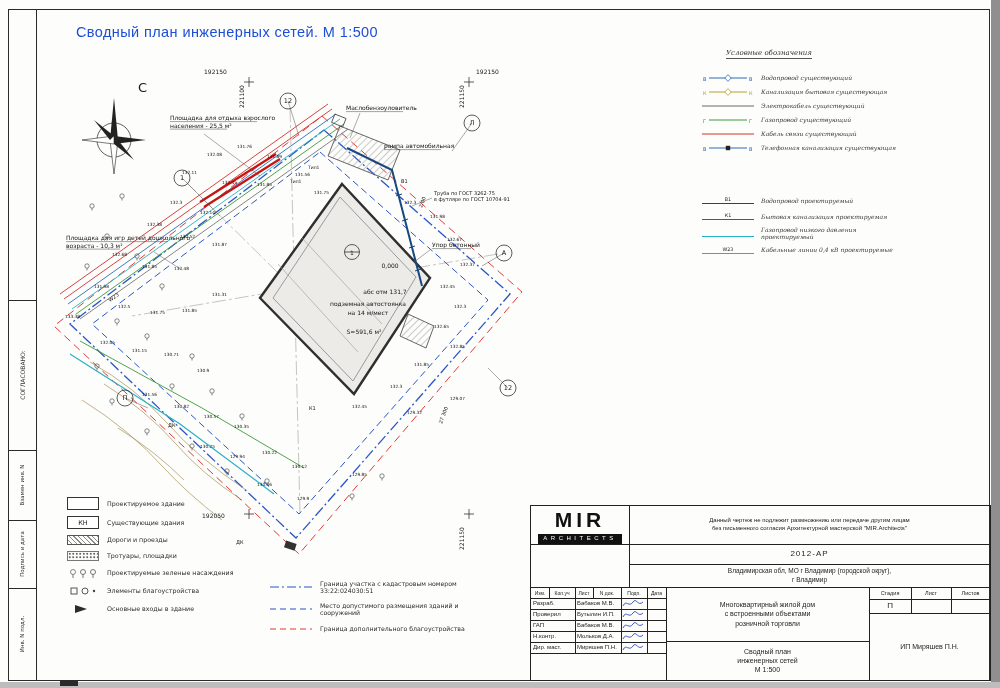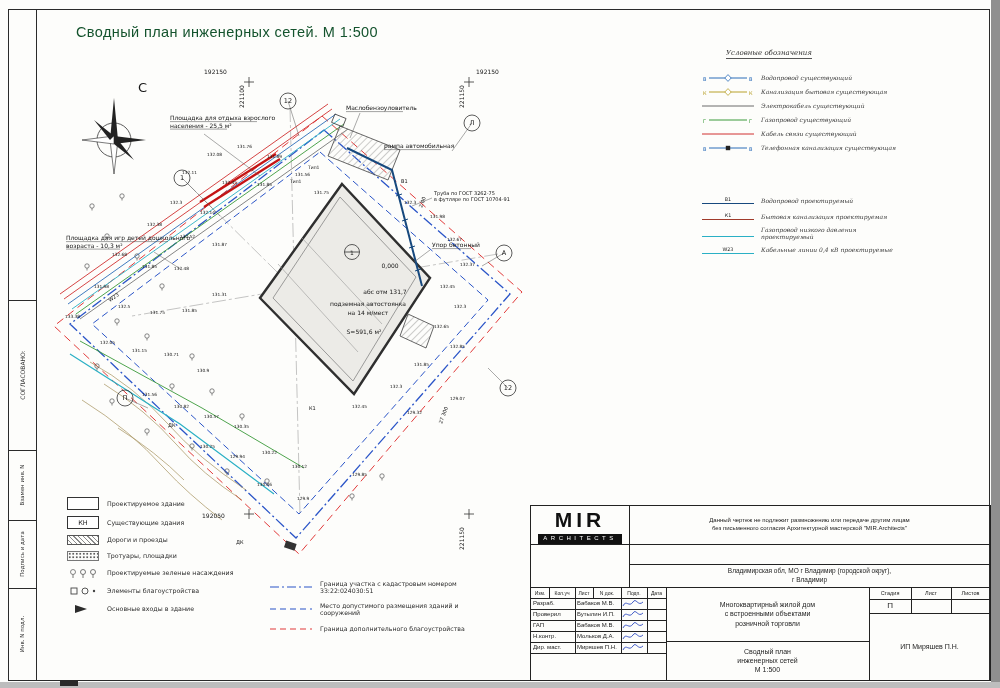--- a/index.html
+++ b/index.html
@@ -13,21 +13,21 @@
   #strip-div{position:absolute;left:36px;top:9px;width:1px;height:672px;background:#2a2a2a;}
   .striph{position:absolute;left:8px;width:28px;height:1px;background:#2a2a2a;}
   .vtext{position:absolute;transform:translate(-50%,-50%) rotate(-90deg);white-space:nowrap;
          font-size:6px;color:#333;}
   
   #shadow-r{position:absolute;left:991px;top:0;width:9px;height:688px;background:#8f8f8f;}
   #shadow-b{position:absolute;left:0;top:682px;width:1000px;height:6px;background:#bdbdbd;}
   #mark-bl{position:absolute;left:60px;top:681px;width:18px;height:5px;background:#2a2a2a;}
   
   #page-title{position:absolute;left:76px;top:24px;font-size:14.5px;letter-spacing:.4px;
-              color:#14532d;font-family:"Liberation Sans",sans-serif;}
+              color:#1d4ed8;font-family:"Liberation Sans",sans-serif;}
   
   #legend{position:absolute;left:700px;top:40px;width:196px;font-family:"DejaVu Serif",serif;}
   #legend-title{margin-left:26px;font-size:7px;font-style:italic;color:#333;
                 border-bottom:.7px solid #555;display:inline-block;padding-bottom:1px;}
   .lgroup{margin-top:14px;}
   .lrow{display:flex;align-items:center;margin-bottom:4px;}
   .lrow svg{flex:0 0 56px;}
   .llab{font-size:6px;font-style:italic;color:#3a3a3a;line-height:1.15;margin-left:5px;}
   
   #site-legend{position:absolute;left:66px;top:497px;width:200px;}
@@ -553,20 +553,21 @@
     <div class="cell" style="left:0;top:0;width:98px;height:38px;flex-direction:column;">
       <div id="mir-top">MIR</div>
       <div id="mir-bot">ARCHITECTS</div>
     </div>
 
     <div class="cell" style="left:98px;top:0;width:361px;height:38px;flex-direction:column;font-size:6px;color:#222;">
       <div>Данный чертеж не подлежит размножению или передаче другим лицам</div>
       <div>без письменного согласия Архитектурной мастерской "MIR.Architects"</div>
     </div>
 
+    <div class="cell" style="left:98px;top:38px;width:361px;height:20px;font-size:8px;letter-spacing:1px;">2012-АР</div>
 
     <div class="cell" style="left:98px;top:58px;width:361px;height:23px;flex-direction:column;font-size:6.5px;">
       <div>Владимирская обл, МО г Владимир (городской округ),</div>
       <div>г Владимир</div>
     </div>
 
     <div id="tb-signarea">
         <div class="tbcell" style="left:0px;top:81px;width:18px;height:11px;font-size:5px;">Изм.</div>
         <div class="tbcell" style="left:18px;top:81px;width:26px;height:11px;font-size:5px;">Кол.уч</div>
         <div class="tbcell" style="left:44px;top:81px;width:18px;height:11px;font-size:5px;">Лист</div>

